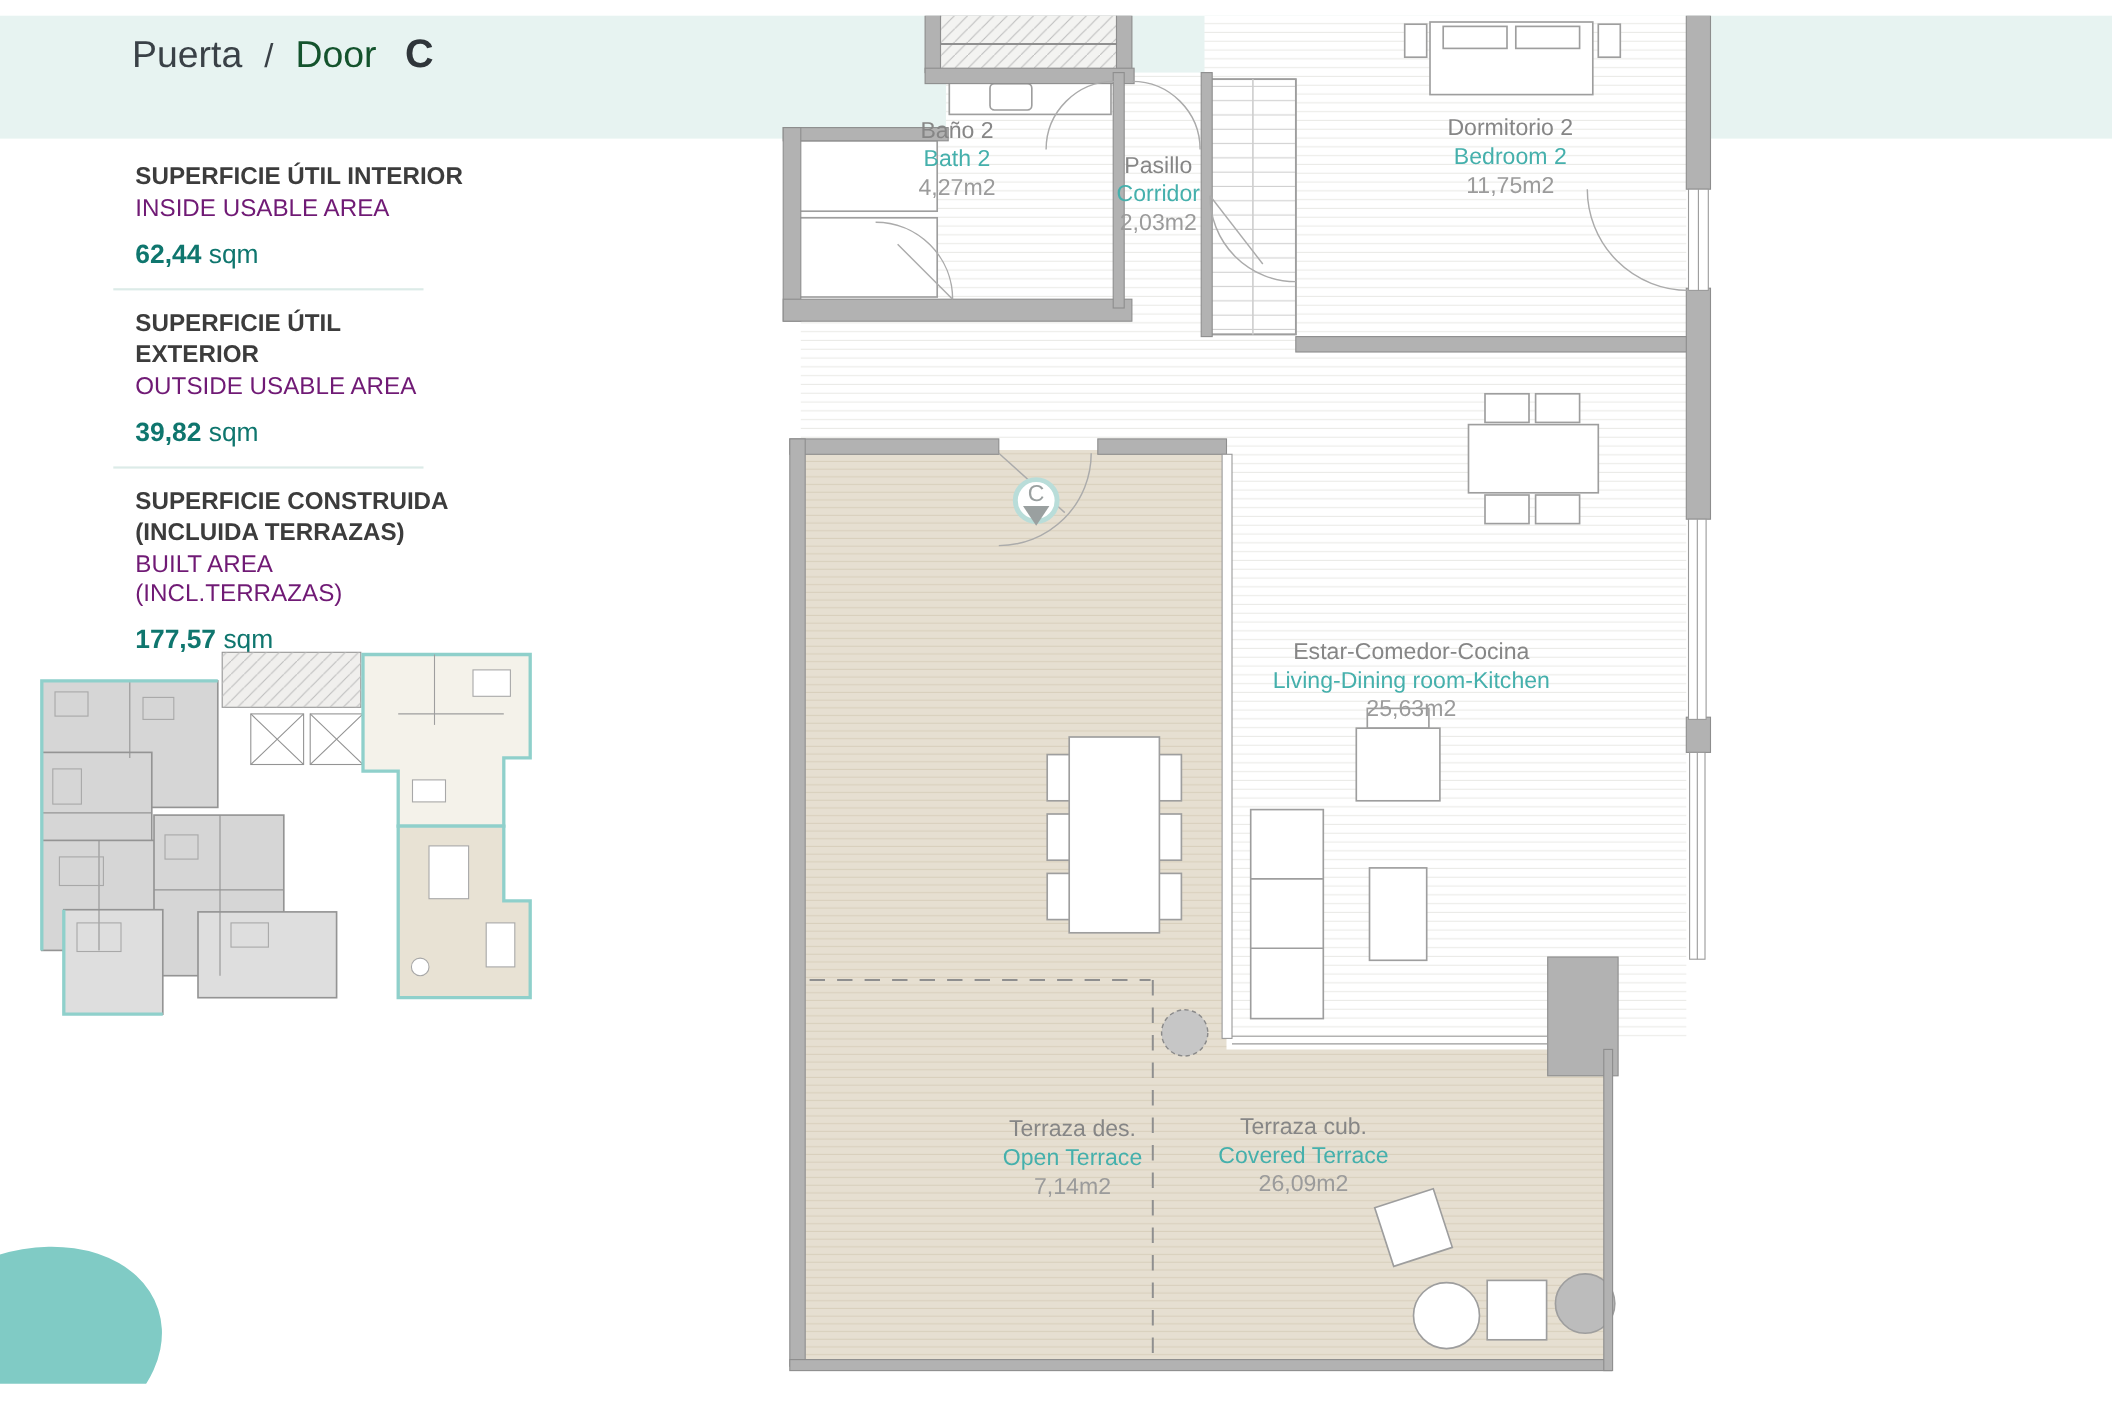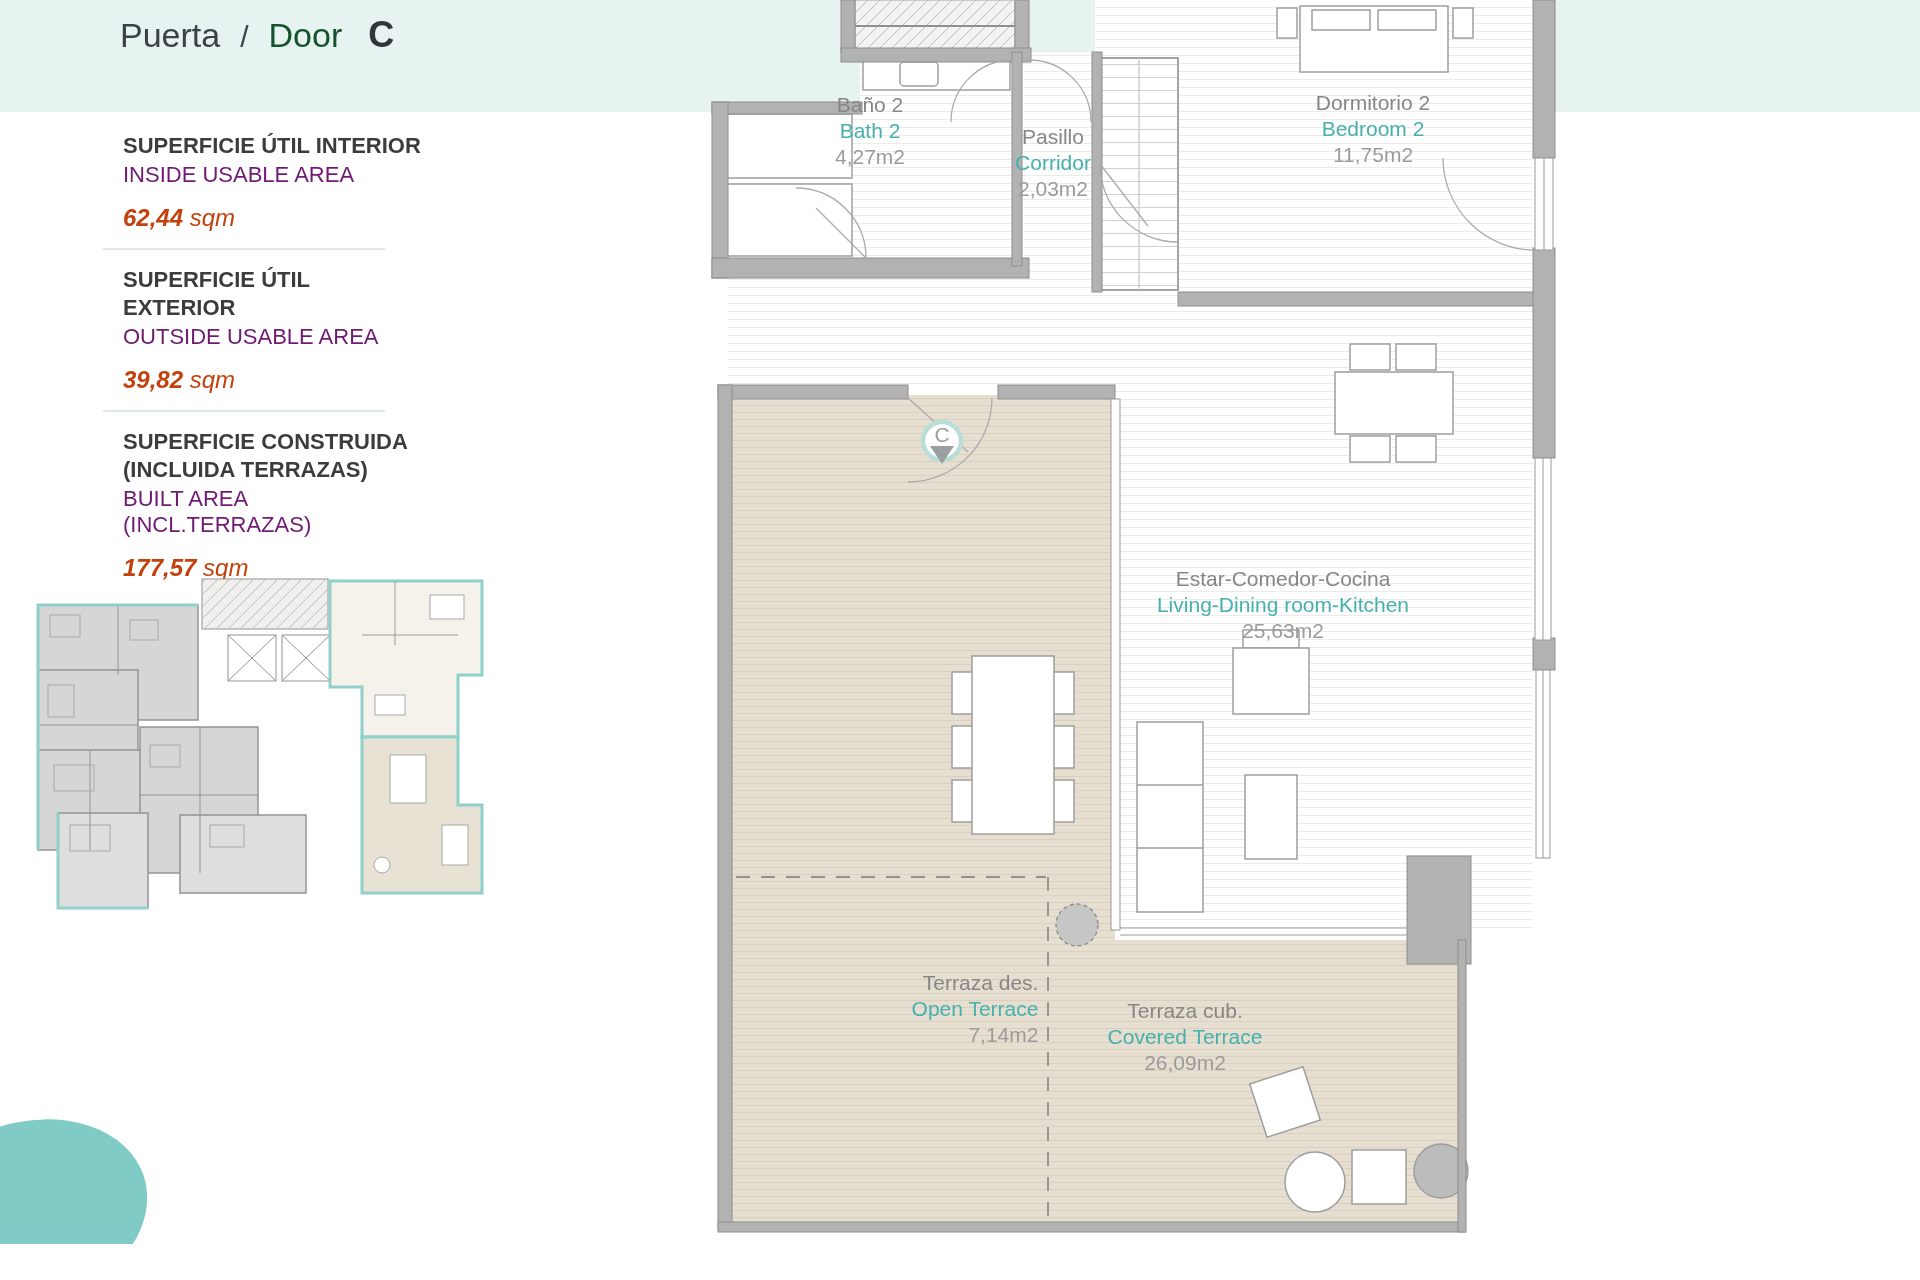--- a/index.html
+++ b/index.html
@@ -1,30 +1,30 @@
 <!DOCTYPE html>
 <html><head>
 <meta charset="utf-8">
 <style>
   html,body{margin:0;padding:0;}
   body{font-family:"Liberation Sans", sans-serif; background:#ffffff;}
-  .page{position:relative;width:1920px;height:1244px;overflow:hidden;background:#ffffff;}
+  .page{position:relative;width:1920px;height:1244px;overflow:hidden;background:#ffffff;margin-top:14px;}
 
   
   .band{position:absolute;left:0;top:0;width:1920px;height:112px;background:#e7f3f1;}
   .hdr{position:absolute;left:120px;top:14px;display:flex;align-items:baseline;gap:20px;font-size:34px;color:#3a4147;}
   .hdr .sep{font-size:30px;color:#3a4147;}
   .hdr .en{color:#14532d;}
   .hdr .unit{font-weight:bold;font-size:36px;color:#2f353a;margin-left:6px;}
 
   
   .panel{position:absolute;left:123px;top:132px;width:300px;}
   .m-es{font-weight:bold;font-size:22px;line-height:28px;color:#3c3c3c;}
   .m-en{font-size:22px;line-height:26px;color:#701a75;margin-top:2px;}
-  .m-val{margin-top:16px;font-size:24px;color:#c2410c;font-style:italic;}
+  .m-val{margin-top:16px;font-size:24px;color:#0f766e;}
   .m-val .v{font-weight:bold;}
   hr.div{border:none;border-top:2px solid #dcebe8;width:282px;margin:16px 0 16px -20px;}
 
   
   .room-label{position:absolute;transform:translateX(-50%);text-align:center;font-size:21px;line-height:26px;white-space:nowrap;}
   .l-es{color:#868686;}
   .l-en{color:#45b0ac;}
   .l-area{color:#9b9b9b;}
 
   .c-letter{position:absolute;left:942px;top:423px;transform:translateX(-50%);font-size:21px;color:#9aa0a0;}
@@ -216,21 +216,21 @@
   <div class="room-label" style="left:1373px;top:90px;">
     <div class="l-es">Dormitorio 2</div>
     <div class="l-en">Bedroom 2</div>
     <div class="l-area">11,75m2</div>
   </div>
   <div class="room-label" style="left:1283px;top:566px;">
     <div class="l-es">Estar-Comedor-Cocina</div>
     <div class="l-en">Living-Dining room-Kitchen</div>
     <div class="l-area">25,63m2</div>
   </div>
-  <div class="room-label" style="left:975px;top:970px;text-align:right;">
+  <div class="room-label" style="left:975px;top:1000px;">
     <div class="l-es">Terraza des.</div>
     <div class="l-en">Open Terrace</div>
     <div class="l-area">7,14m2</div>
   </div>
   <div class="room-label" style="left:1185px;top:998px;">
     <div class="l-es">Terraza cub.</div>
     <div class="l-en">Covered Terrace</div>
     <div class="l-area">26,09m2</div>
   </div>
 

